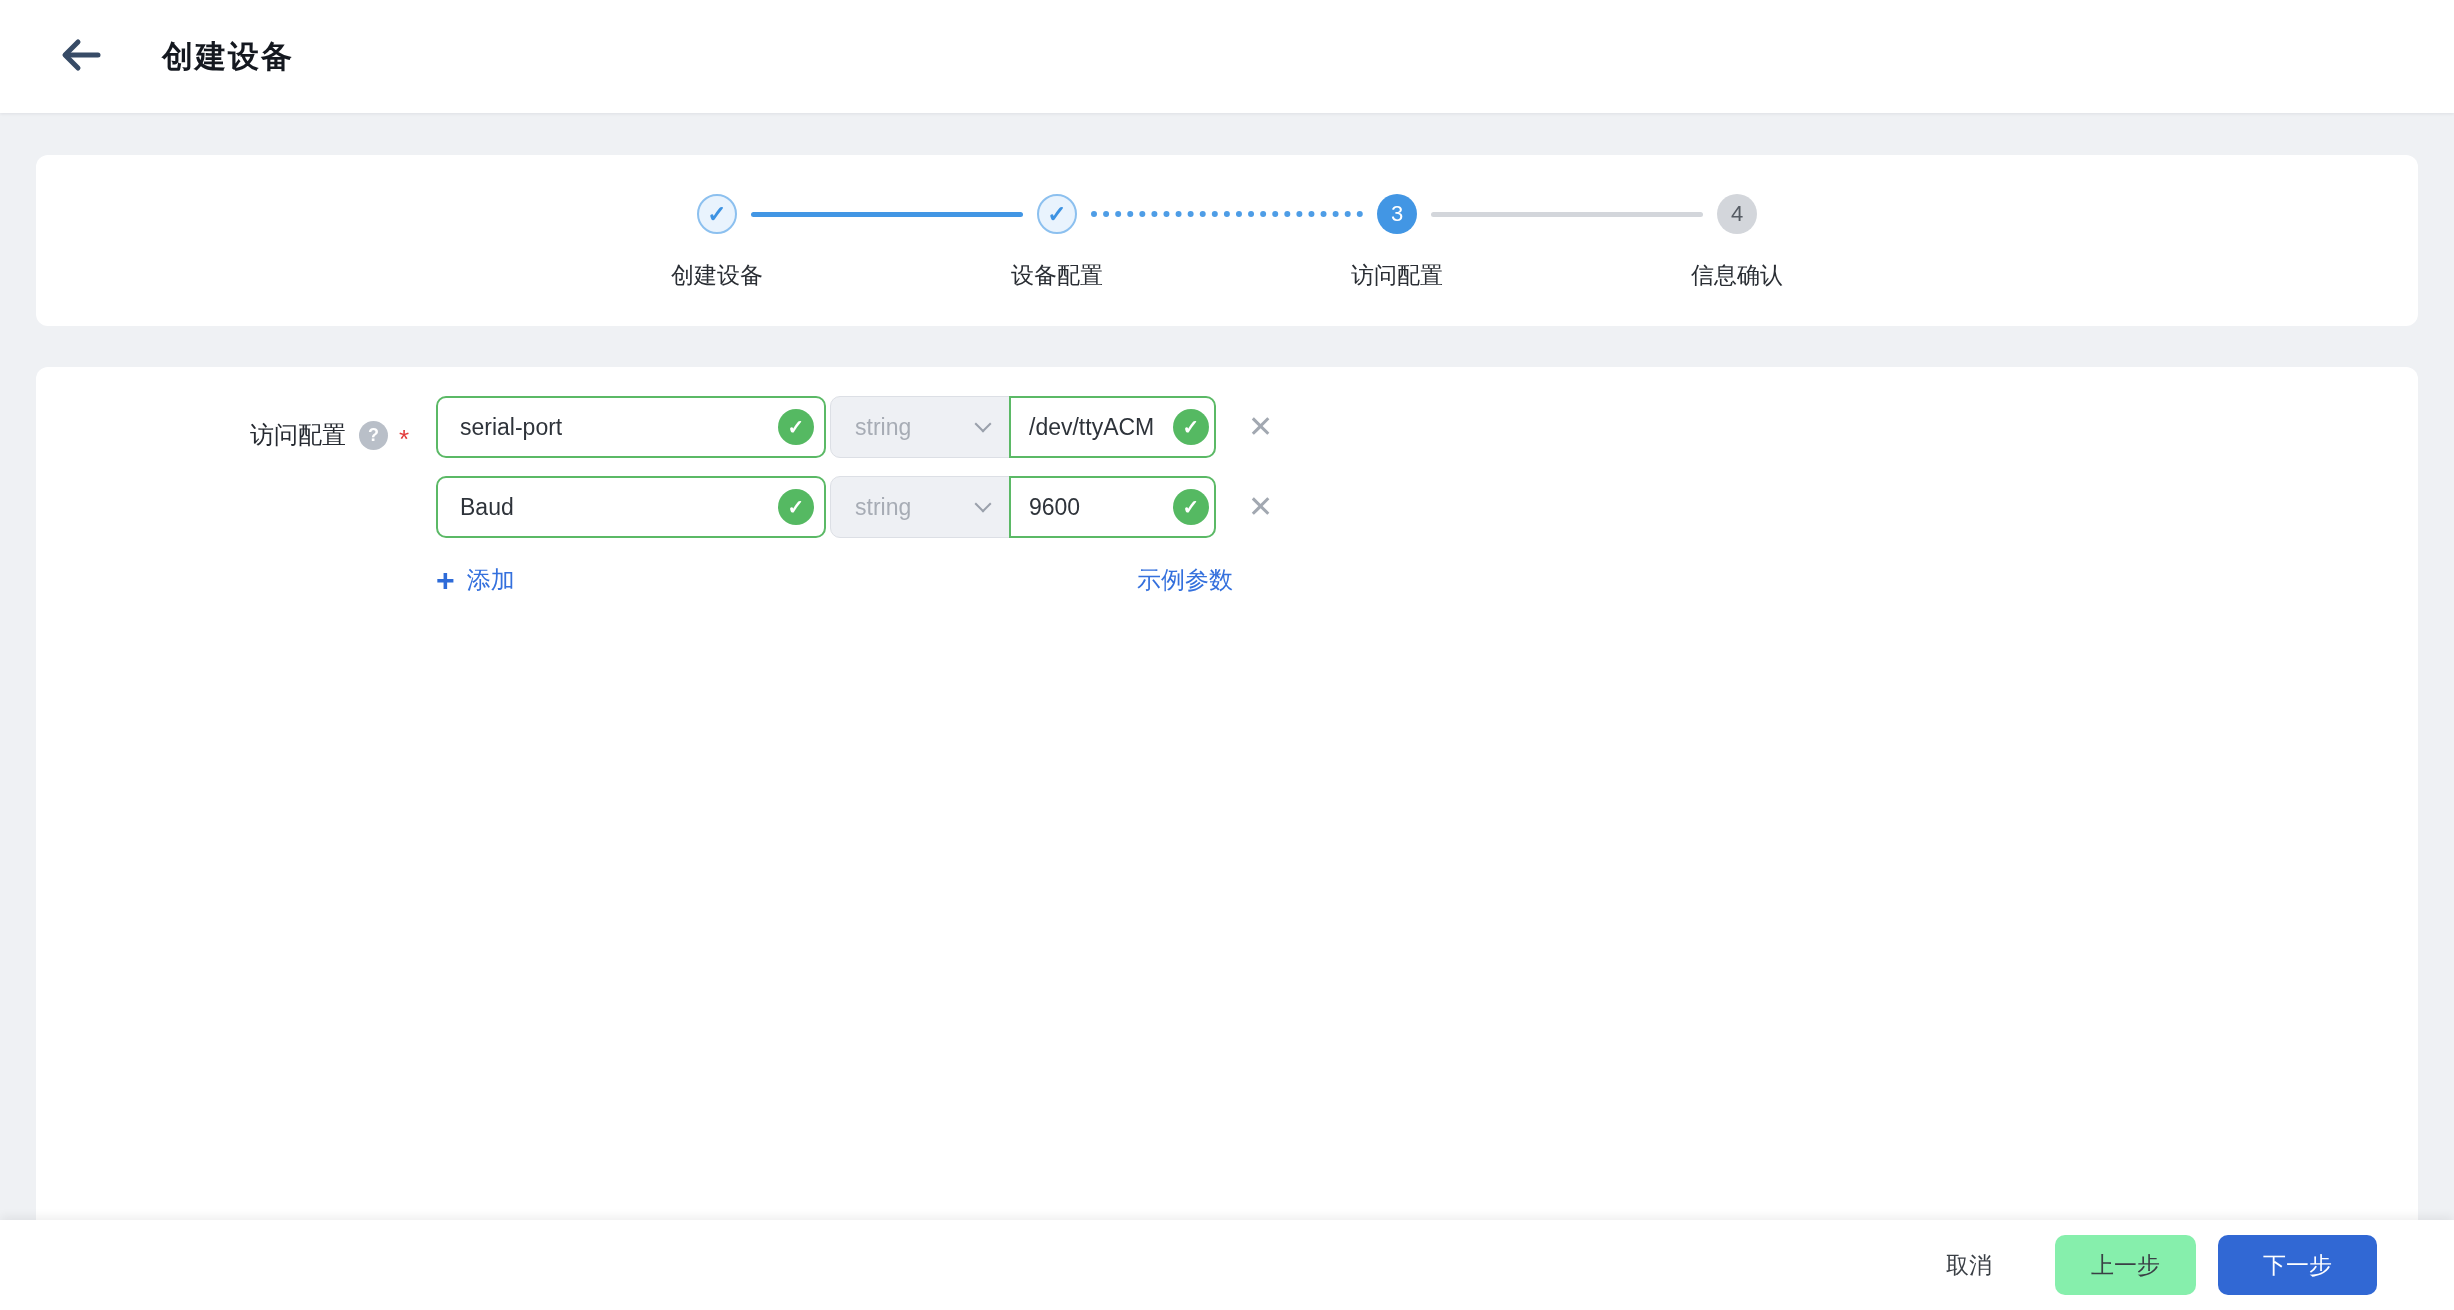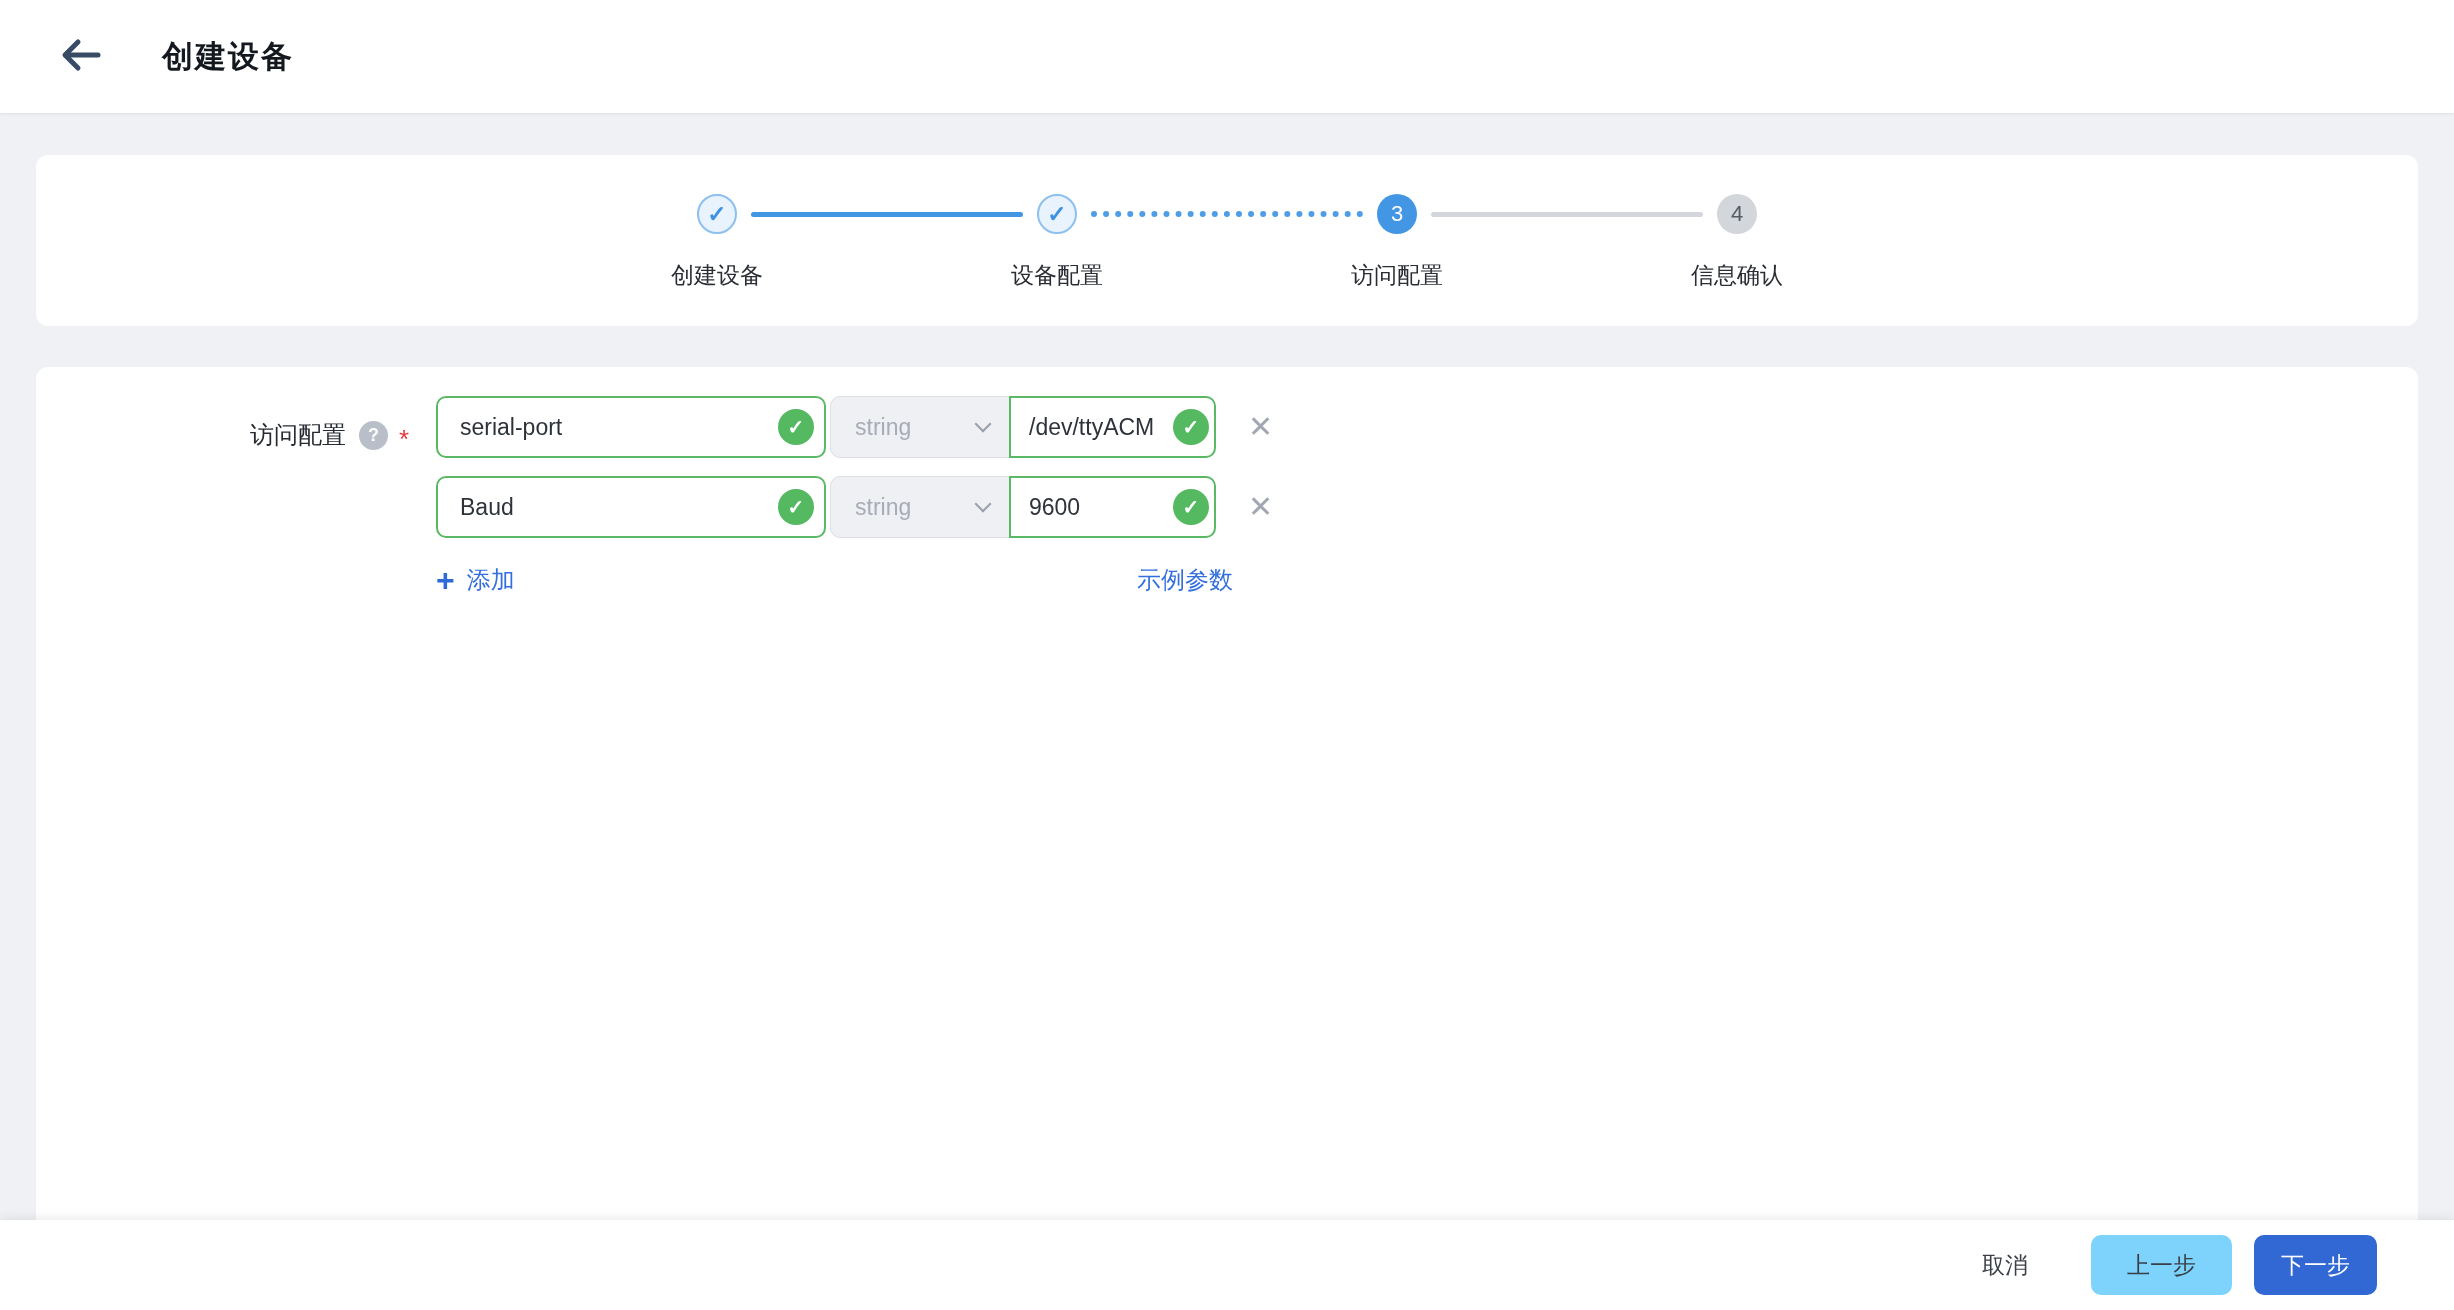--- a/index.html
+++ b/index.html
@@ -117,24 +117,24 @@
   .footer-bar {
     position:absolute; left:0; bottom:0; width:100%; height:90px;
     background:#fff; z-index:3;
     box-shadow:0 -3px 10px rgba(0,0,0,0.07);
     display:flex; align-items:center; justify-content:flex-end;
     padding-right:77px;
   }
   .cancel-btn { background:none; border:none; font-size:23px; color:#3a3f45; cursor:pointer; margin-right:63px; }
   .prev-btn {
     width:141px; height:60px; border:none; border-radius:10px;
-    background:#7dd3fc; color:#3a3f45; font-size:23px; cursor:pointer; margin-right:22px;
+    background:#86efac; color:#3a3f45; font-size:23px; cursor:pointer; margin-right:22px;
   }
   .next-btn {
-    width:123px; height:60px; border:none; border-radius:10px;
+    width:159px; height:60px; border:none; border-radius:10px;
     background:#3168d4; color:#ffffff; font-size:23px; cursor:pointer;
   }
 </style>
 </head>
 <body>
 
 <header class="app-header">
   <button class="back-btn">
     <span>
       <svg width="44" height="34" viewBox="0 0 44 34">

